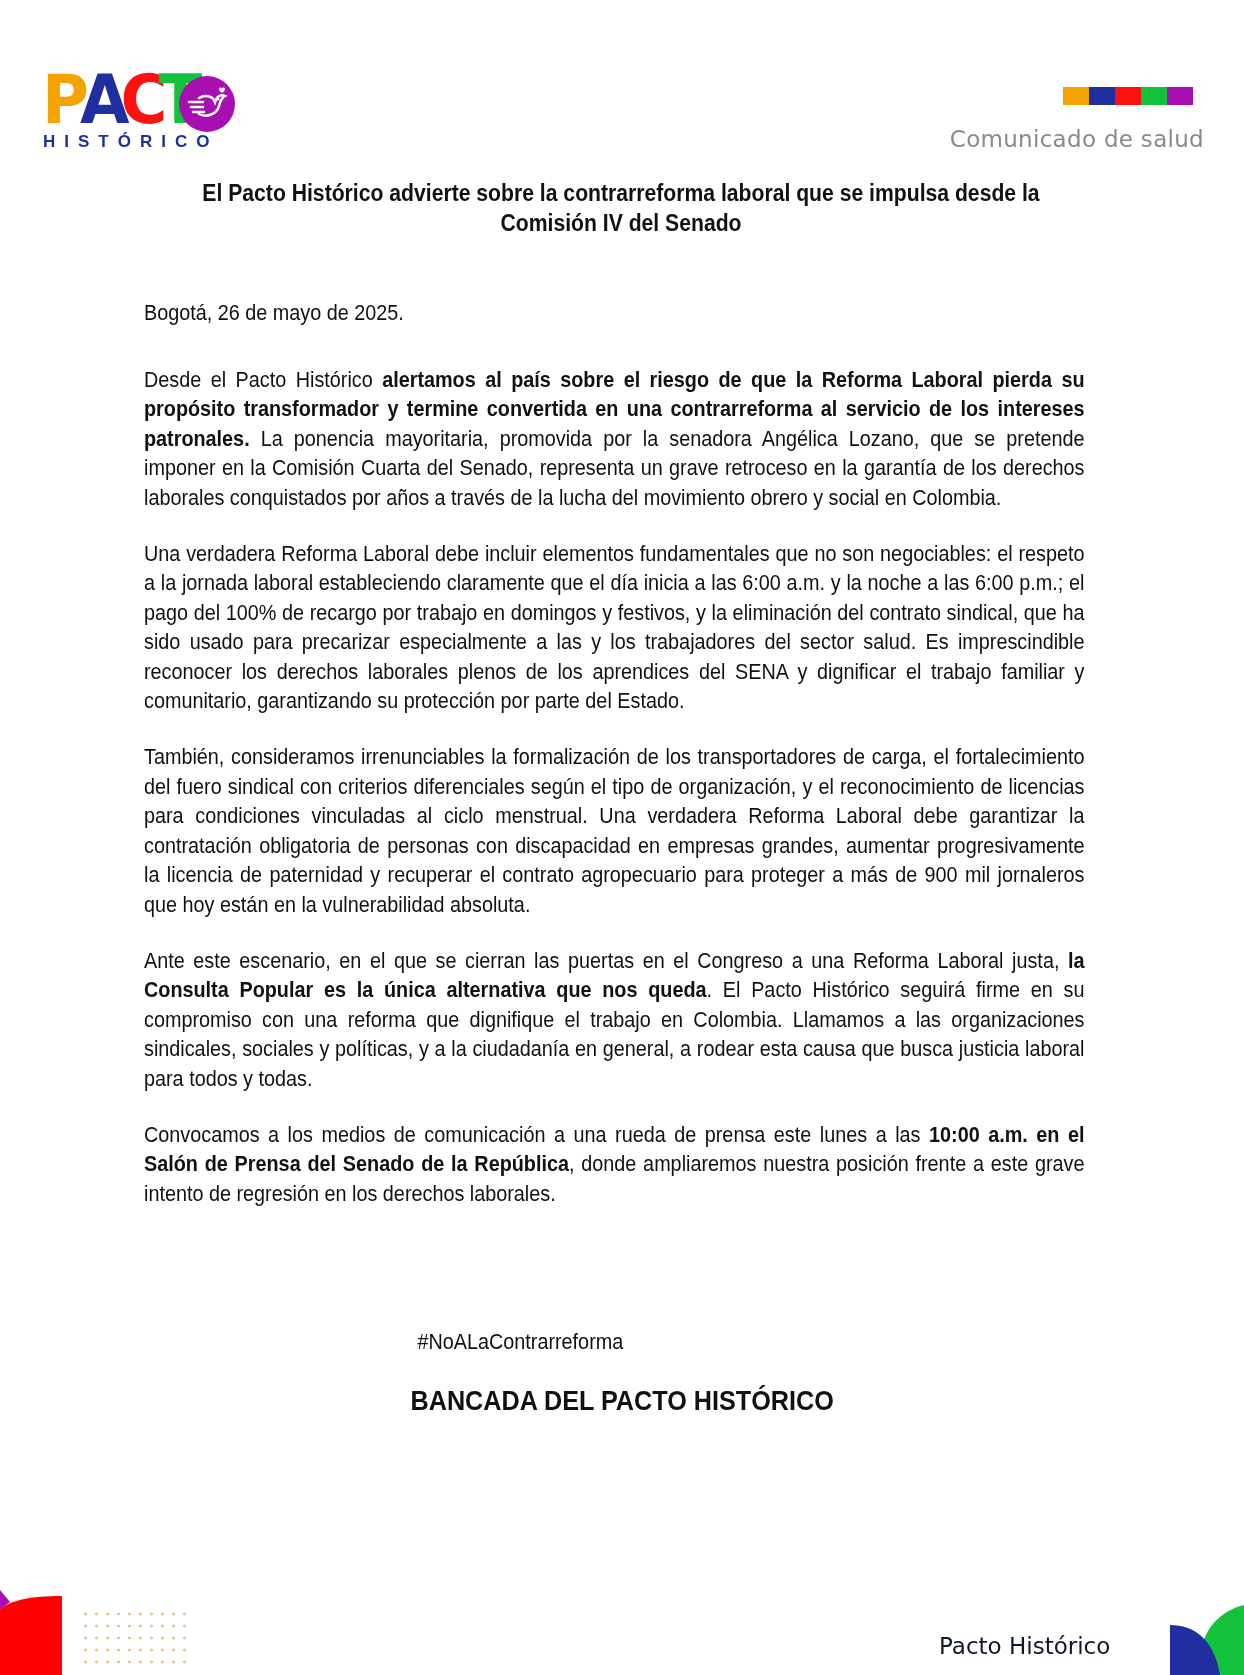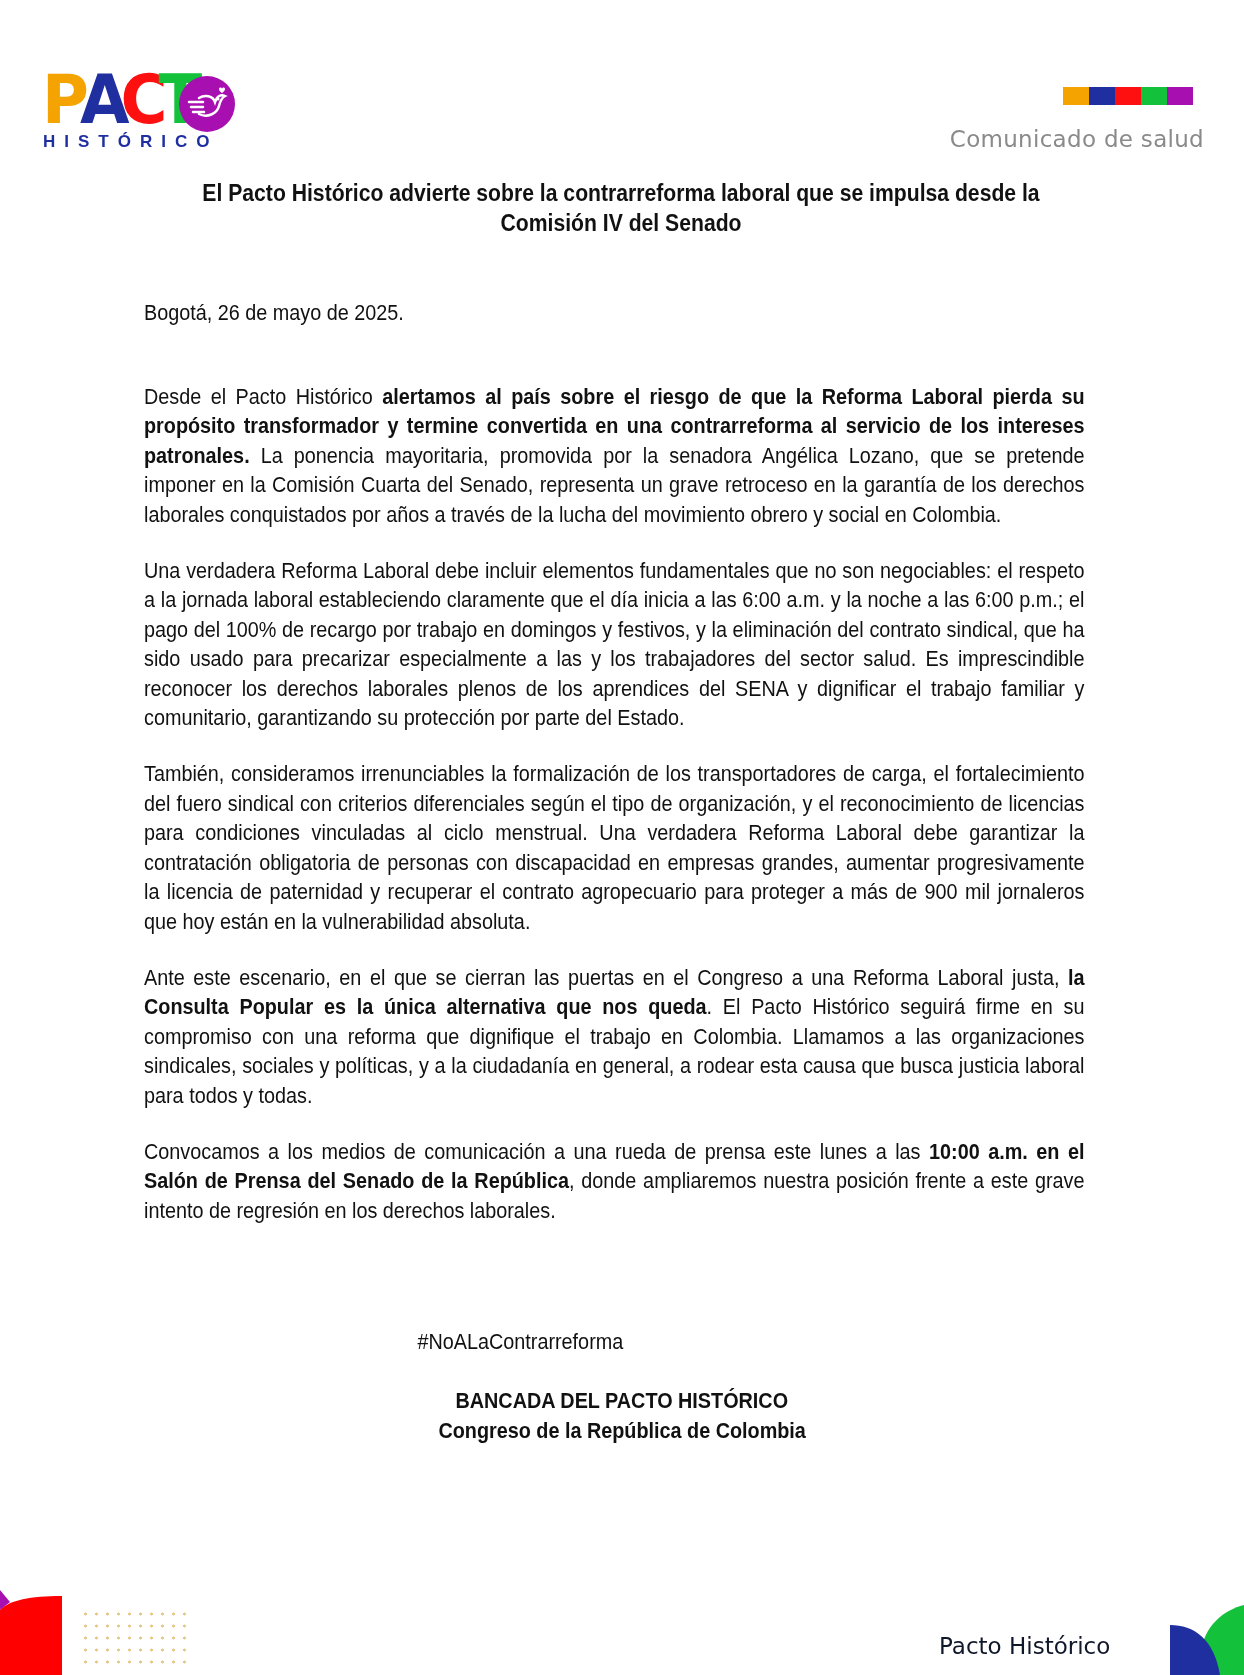--- a/index.html
+++ b/index.html
@@ -20,29 +20,29 @@
   .color-bar { position: absolute; left: 1063px; top: 87px; display: flex; height: 18px; }
   .color-bar span { display: block; width: 26px; height: 18px; }
   .doc-type { position: absolute; right: 40px; top: 126px; font-size: 23px; color: #8a8a8a;
               font-family: "DejaVu Sans", sans-serif; letter-spacing: 0.3px; }
 
   
   .title { position: absolute; left: 140px; width: 962px; top: 178px; text-align: center;
            font-weight: 700; font-size: 23px; line-height: 30px; transform: scaleX(0.92); transform-origin: center top; }
   .dateline { position: absolute; left: 144px; top: 300px; font-size: 22px; transform: scaleX(0.9); transform-origin: left top; }
 
-  .body { position: absolute; left: 144px; width: 940px; top: 382px; }
+  .body { position: absolute; left: 144px; width: 940px; top: 365px; }
   .para { margin: 0 0 27px 0; font-size: 22px; line-height: 29.4px; text-align: justify;
           transform: scaleX(0.9); transform-origin: left top; width: 1045px; }
   .para b { font-weight: 700; }
 
   .hashtag { position: absolute; left: 0; width: 1040px; top: 1329px; text-align: center; font-size: 22px; }
   .hashtag span, .sig span { display: inline-block; transform: scaleX(0.9); }
   .sig { position: absolute; left: 0; width: 1244px; top: 1386px; text-align: center;
-         font-weight: 700; font-size: 22px; line-height: 30px; }
+         font-weight: 700; font-size: 28px; line-height: 30px; }
 
   
   .deco-left { position: absolute; left: 0; top: 1590px; width: 62px; height: 85px; }
   .dots { position: absolute; left: 80px; top: 1608px; width: 110px; height: 56px;
           background-image: radial-gradient(circle, #e6c98a 1.4px, transparent 1.6px);
           background-size: 11px 12px; }
   .footer-brand { position: absolute; left: 939px; top: 1633px; font-size: 23px; color: #0f172a;
                   font-family: "DejaVu Sans", sans-serif; }
   .deco-right { position: absolute; left: 1170px; top: 1605px; width: 74px; height: 70px; }
 </style>
@@ -88,21 +88,20 @@
   <p class="para"><span>Una verdadera Reforma Laboral debe incluir elementos fundamentales que no son negociables: el respeto a la jornada laboral estableciendo claramente que el día inicia a las 6:00 a.m. y la noche a las 6:00 p.m.; el pago del 100% de recargo por trabajo en domingos y festivos, y la eliminación del contrato sindical, que ha sido usado para precarizar especialmente a las y los trabajadores del sector salud. Es imprescindible reconocer los derechos laborales plenos de los aprendices del SENA y dignificar el trabajo familiar y comunitario, garantizando su protección por parte del Estado.</span></p>
   <p class="para"><span>También, consideramos irrenunciables la formalización de los transportadores de carga, el fortalecimiento del fuero sindical con criterios diferenciales según el tipo de organización, y el reconocimiento de licencias para condiciones vinculadas al ciclo menstrual. Una verdadera Reforma Laboral debe garantizar la contratación obligatoria de personas con discapacidad en empresas grandes, aumentar progresivamente la licencia de paternidad y recuperar el contrato agropecuario para proteger a más de 900 mil jornaleros que hoy están en la vulnerabilidad absoluta.</span></p>
   <p class="para"><span>Ante este escenario, en el que se cierran las puertas en el Congreso a una Reforma Laboral justa, </span><b>la Consulta Popular es la única alternativa que nos queda</b><span>. El Pacto Histórico seguirá firme en su compromiso con una reforma que dignifique el trabajo en Colombia. Llamamos a las organizaciones sindicales, sociales y políticas, y a la ciudadanía en general, a rodear esta causa que busca justicia laboral para todos y todas.</span></p>
   <p class="para"><span>Convocamos a los medios de comunicación a una rueda de prensa este lunes a las </span><b>10:00 a.m. en el Salón de Prensa del Senado de la República</b><span>, donde ampliaremos nuestra posición frente a este grave intento de regresión en los derechos laborales.</span></p>
 </div>
 
 <div class="hashtag"><span>#NoALaContrarreforma</span></div>
 
 <div class="sig">
   <div><span>BANCADA DEL PACTO HISTÓRICO</span></div>
-  <div><span>Congreso de la República de Colombia</span></div>
 </div>
 
 <svg class="deco-left" viewBox="0 0 62 85">
   <path d="M0 0 L10 12 L0 20 Z" fill="#a80fb0"></path>
   <path d="M0 20 C10 10 30 6 62 6 L62 85 L0 85 Z" fill="#ff0000"></path>
 </svg>
 <div class="dots"></div>
 <div class="footer-brand">Pacto Histórico</div>
 <svg class="deco-right" viewBox="0 0 74 70">
   <path d="M30 50 C34 20 54 5 74 0 L74 70 L30 70 Z" fill="#13c13a"></path>

